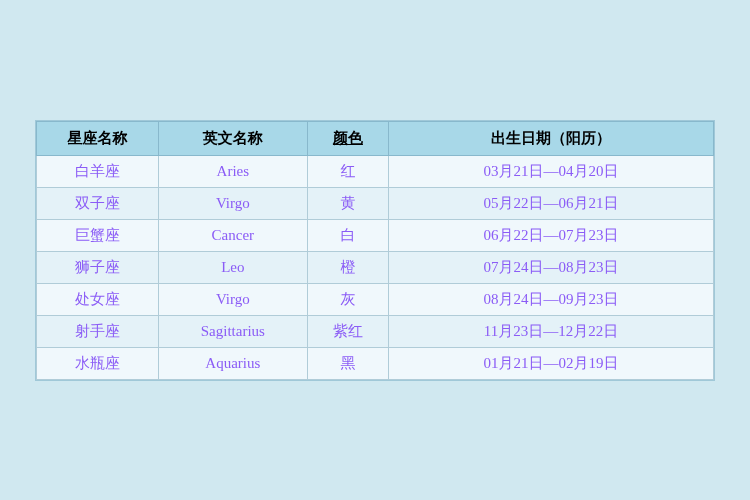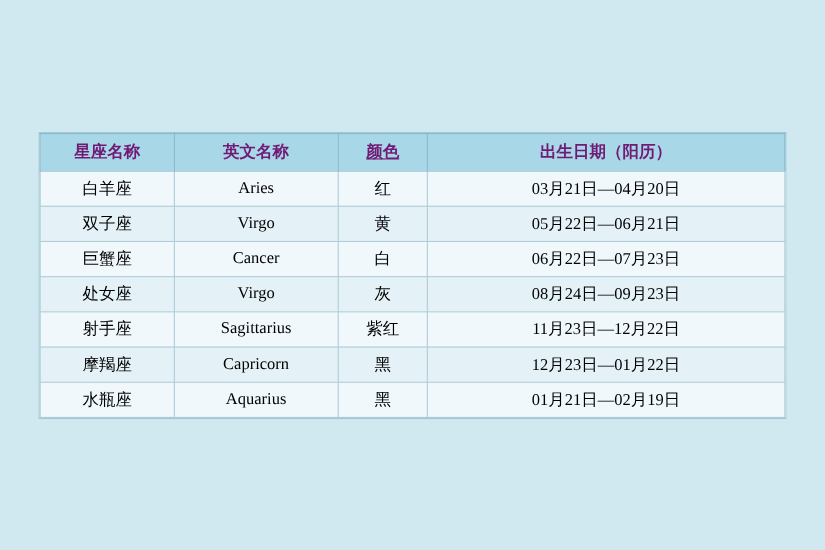--- a/index.html
+++ b/index.html
@@ -32,37 +32,37 @@
     thead tr {
       background-color: #a8d8e8;
     }
 
     thead th {
       border: 1px solid #88b8cc;
       padding: 7px 10px;
       text-align: center;
       font-weight: bold;
       font-size: 15px;
-      color: #701a75;
+      color: #000000;
     }
 
     tbody tr {
       background-color: #f0f8fc;
     }
 
     tbody tr:nth-child(even) {
       background-color: #e4f2f8;
     }
 
     tbody td {
       border: 1px solid #b0ccd8;
       padding: 6px 19px;
       text-align: center;
       font-size: 15px;
-      color: #000000;
+      color: #8b5cf6;
     }
 
     .col-chinese { width: 18%; }
     .col-english { width: 22%; }
     .col-color   { width: 12%; text-decoration: underline; }
     .col-date    { width: 48%; }
   </style>
 </head>
 <body>
 
@@ -89,38 +89,38 @@
           <td>黄</td>
           <td>05月22日—06月21日</td>
         </tr>
         <tr>
           <td>巨蟹座</td>
           <td>Cancer</td>
           <td>白</td>
           <td>06月22日—07月23日</td>
         </tr>
         <tr>
+          <td>狮子座</td>
+          <td>Leo</td>
+          <td>橙</td>
+          <td>07月24日—08月23日</td>
+        </tr>
+        <tr>
           <td>处女座</td>
           <td>Virgo</td>
           <td>灰</td>
           <td>08月24日—09月23日</td>
         </tr>
         <tr>
           <td>射手座</td>
           <td>Sagittarius</td>
           <td>紫红</td>
           <td>11月23日—12月22日</td>
         </tr>
         <tr>
-          <td>摩羯座</td>
-          <td>Capricorn</td>
-          <td>黑</td>
-          <td>12月23日—01月22日</td>
-        </tr>
-        <tr>
           <td>水瓶座</td>
           <td>Aquarius</td>
           <td>黑</td>
           <td>01月21日—02月19日</td>
         </tr>
       </tbody>
   </table>
 </div>
 
 </body></html>

